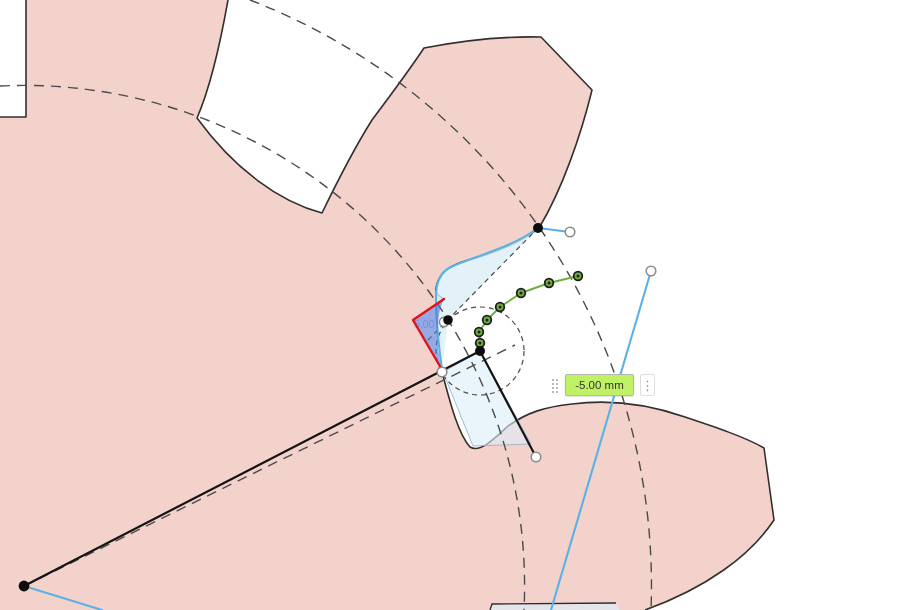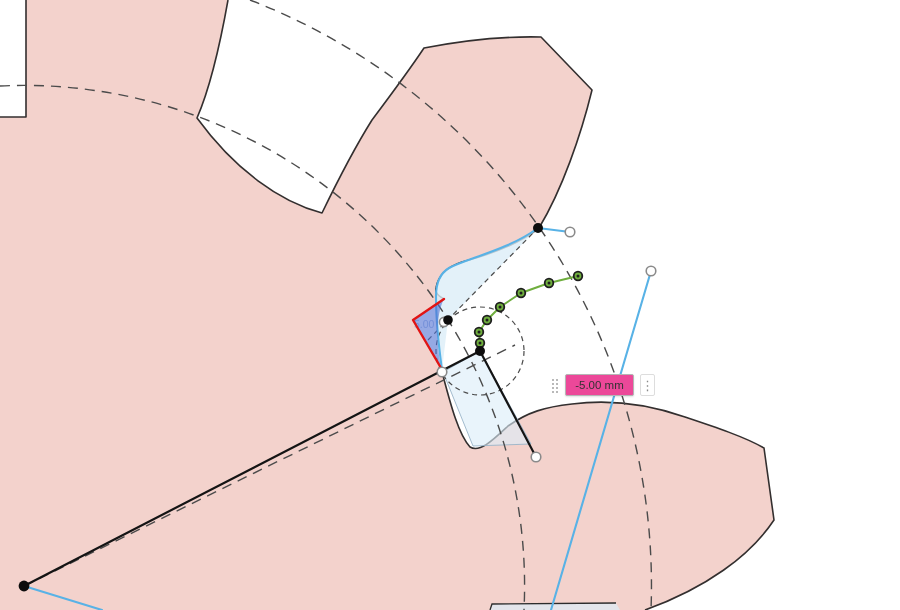--- a/index.html
+++ b/index.html
@@ -16,21 +16,21 @@
   .sketchline{stroke:#141414;stroke-width:2.2;fill:none;stroke-linecap:round;}
 
   
   .dim-grip{
     position:absolute;left:550px;top:377px;width:8px;height:17px;
     background-image:radial-gradient(circle,#b9b9b9 0.9px,rgba(0,0,0,0) 1.1px);
     background-size:4px 4px;background-position:1px 1px;
   }
   .dim-box{
     position:absolute;left:565px;top:374px;width:69px;height:22px;
-    background:#ec4899;border:1px solid #b5b5b5;border-radius:2px;
+    background:#bef264;border:1px solid #b5b5b5;border-radius:2px;
     box-sizing:border-box;display:flex;align-items:center;justify-content:center;
     font-size:11.5px;color:#333333;box-shadow:0 1px 2px rgba(0,0,0,0.12);
   }
   .dim-more{
     position:absolute;left:640px;top:374px;width:15px;height:22px;
     background:#ffffff;border:1px solid #dddddd;border-radius:2px;
     box-sizing:border-box;display:flex;align-items:center;justify-content:center;
     color:#8a8a8a;font-size:13px;line-height:1;letter-spacing:0;
   }
 </style>

